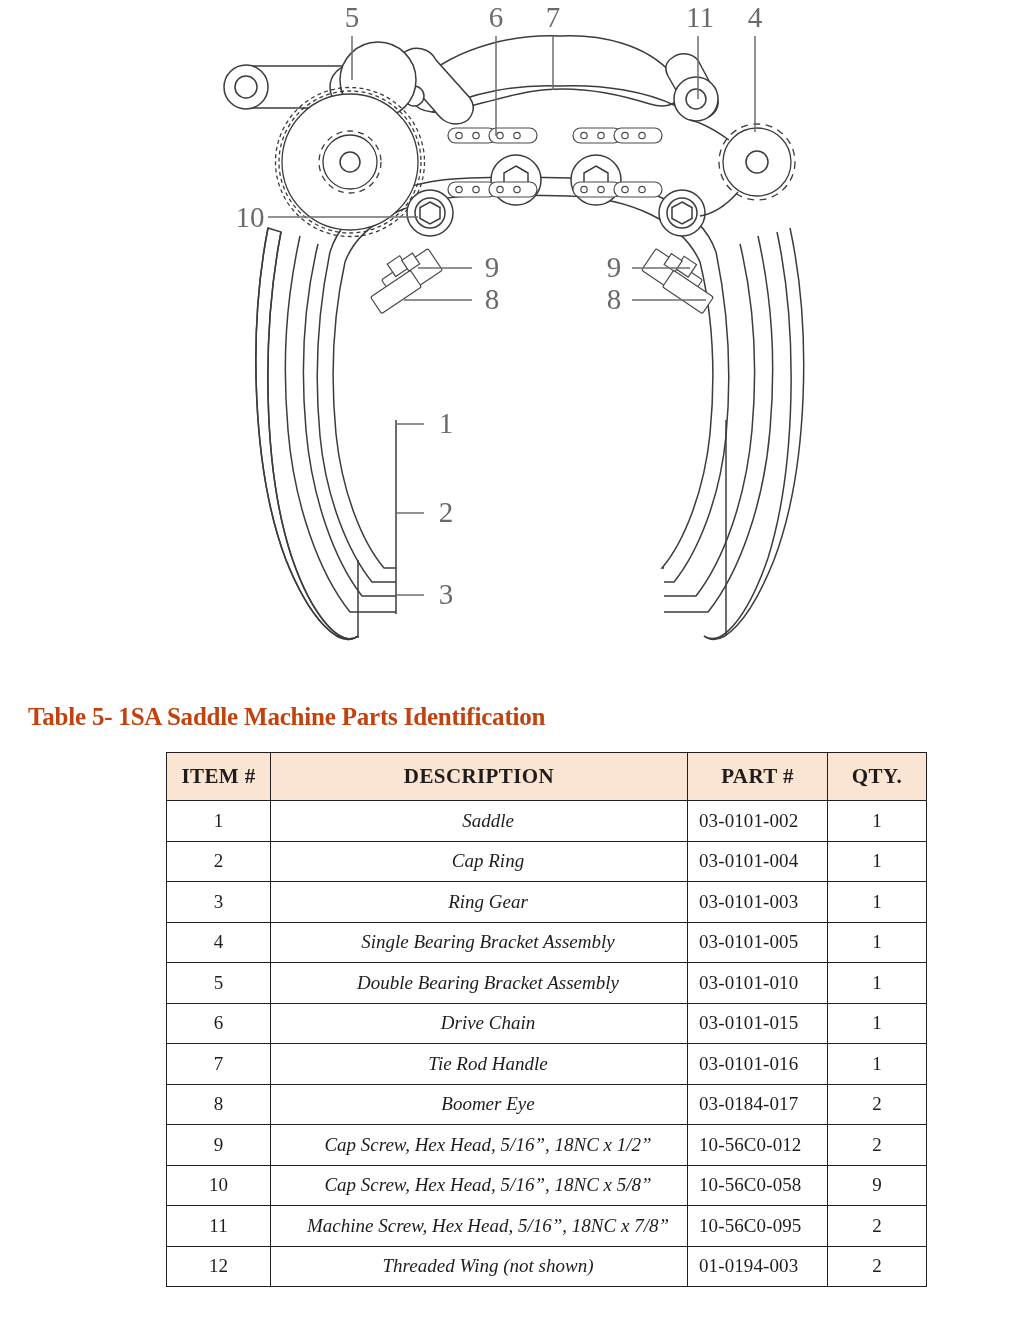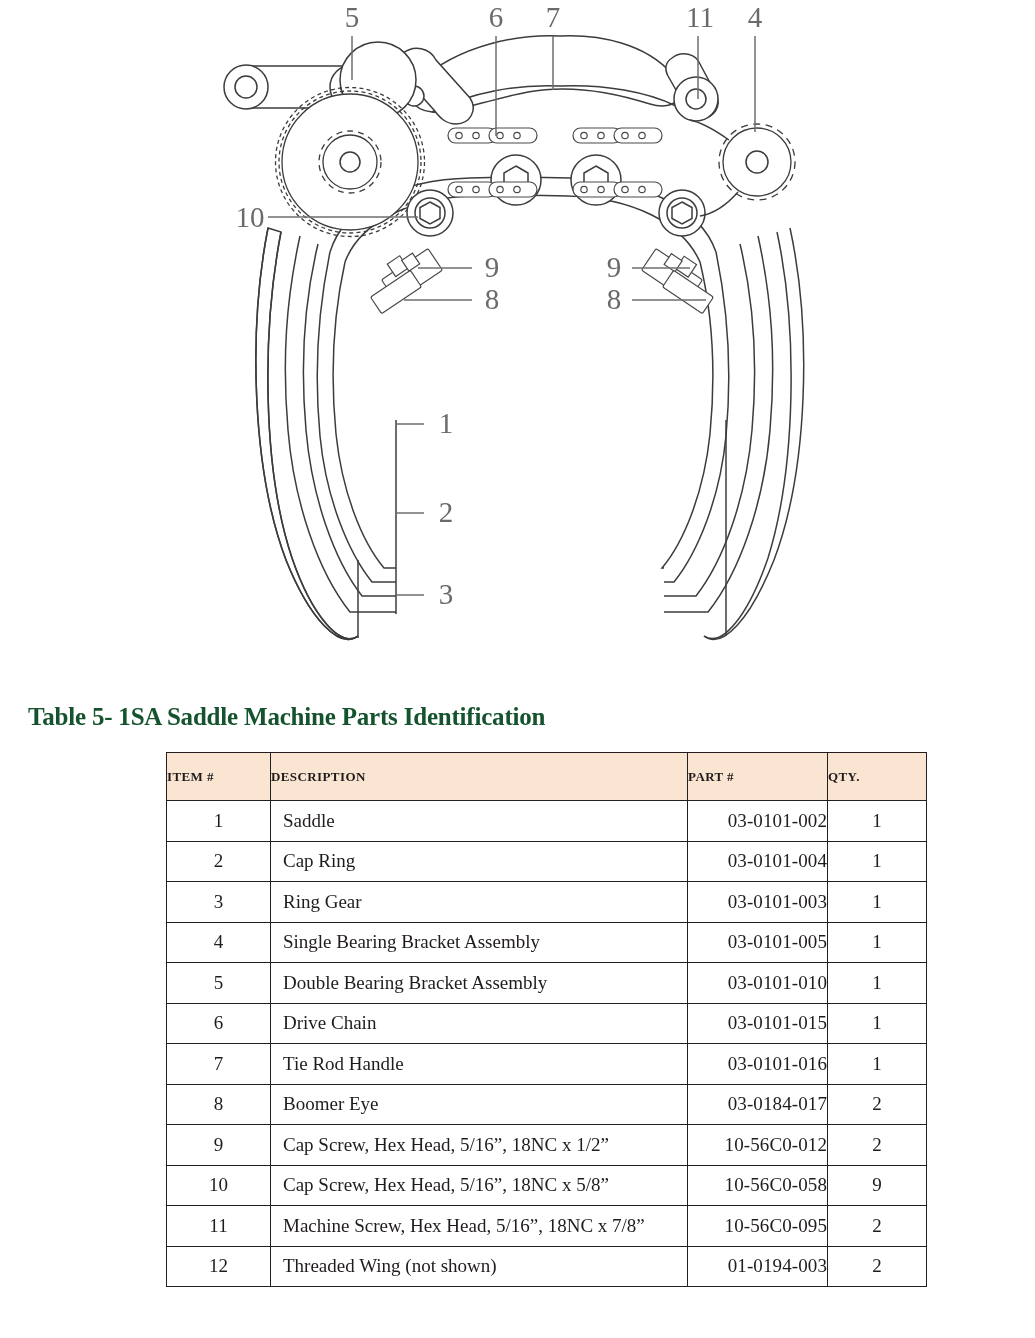--- a/index.html
+++ b/index.html
@@ -43,21 +43,21 @@
   }
   .part-face { fill: #ffffff; }
   #table-title {
     position: absolute;
     left: 28px;
     top: 703px;
     font-family: "Liberation Serif", serif;
     font-size: 25px;
     font-weight: bold;
     letter-spacing: -0.2px;
-    color: #14532d;
+    color: #c2410c;
     white-space: nowrap;
   }
   #parts-table {
     position: absolute;
     left: 166px;
     top: 752px;
     width: 760px;
     border-collapse: collapse;
     table-layout: fixed;
   }
@@ -69,36 +69,36 @@
   #parts-table th,
   #parts-table td {
     border: 1.8px solid #231f1e;
     font-family: "Liberation Serif", serif;
     color: #201c1b;
     padding: 0;
   }
   #parts-table thead th {
     background: #fae5d3;
     font-weight: bold;
-    font-size: 13px;
+    font-size: 21px;
     letter-spacing: 0.4px;
-    text-align: left;
+    text-align: center;
     height: 47px;
     vertical-align: middle;
   }
   #parts-table tbody td {
     background: #ffffff;
     font-weight: normal;
     font-size: 19px;
     height: 39.5px;
     vertical-align: middle;
   }
   #parts-table tbody td.cell-item { text-align: center; }
-  #parts-table tbody td.cell-desc { text-align: left; padding-left: 12px; }
-  #parts-table tbody td.cell-part { text-align: right; padding-left: 11px; letter-spacing: 0.1px; }
+  #parts-table tbody td.cell-desc { text-align: center; padding-left: 18px; font-style: italic; }
+  #parts-table tbody td.cell-part { text-align: left; padding-left: 11px; letter-spacing: 0.1px; }
   #parts-table tbody td.cell-qty  { text-align: center; }
 </style>
 </head>
 <body>
 
 <div id="drawing-panel">
   <svg id="drawing-svg" viewBox="0 0 1035 680" xmlns="http://www.w3.org/2000/svg">
 
     <g>
 

